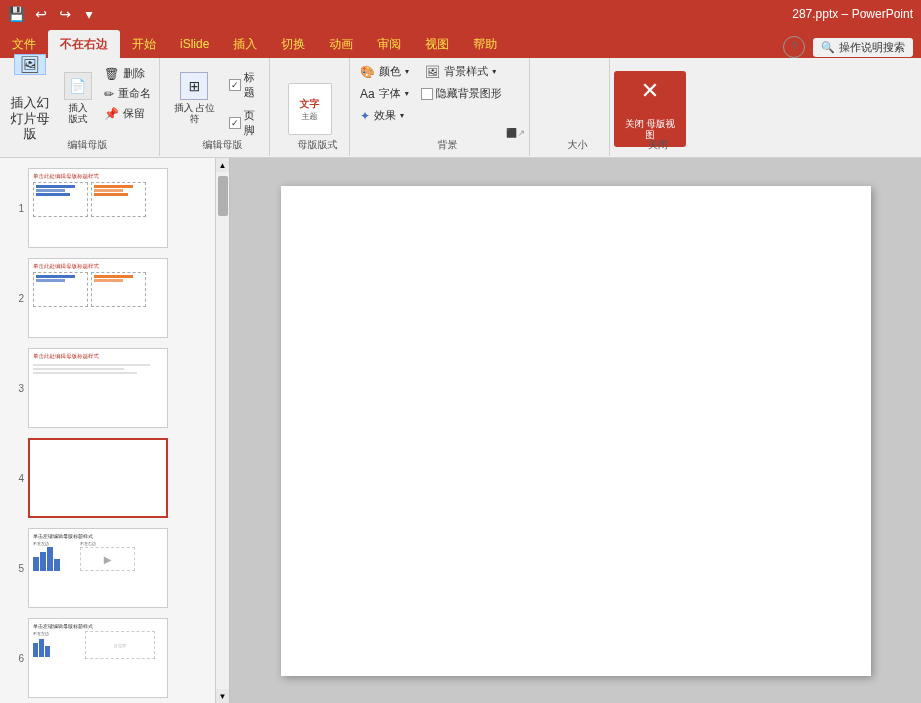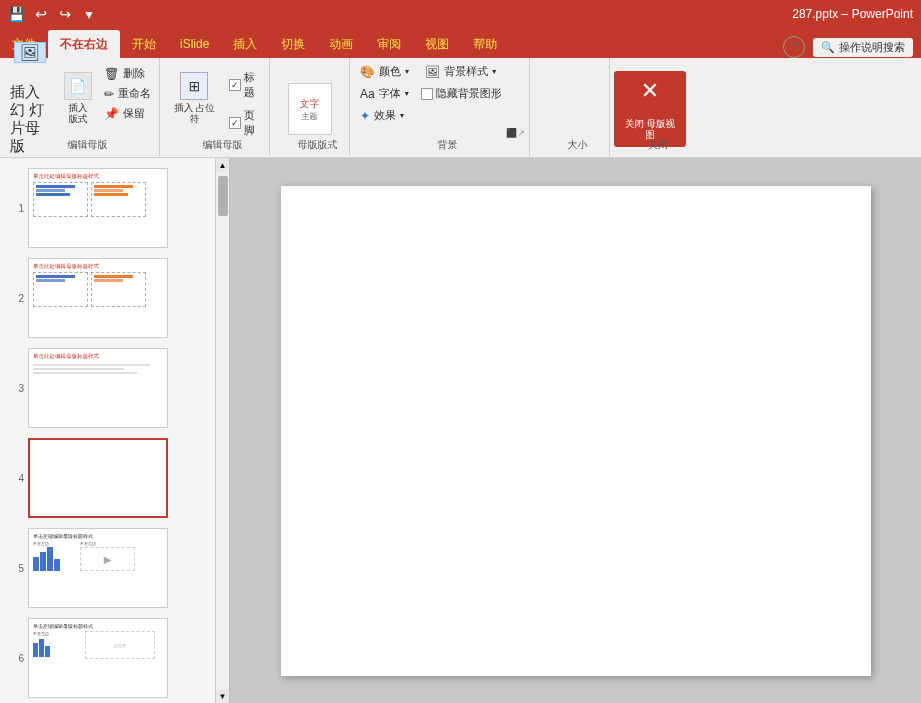--- a/index.html
+++ b/index.html
@@ -326,21 +326,21 @@
 </div>
 
 <div class="ribbon">
 
   <div class="ribbon-section" style="width:160px;">
     <div style="display:flex; flex-direction:column; height:100%; width:100%;">
       <div style="display:flex; flex:1; align-items:flex-start; padding:4px 4px 0; gap:2px;">
 
         <div class="ribbon-btn-large" style="height:72px; min-width:46px;">
           <div style="width:32px; height:28px; background:#cce5ff; border:1px solid #99c2ff; display:flex; align-items:center; justify-content:center; font-size:16px;">🖼</div>
-          <div style="font-size:15px; margin-top:20px; line-height:1.2; text-align:left;">插入幻
+          <div style="font-size:13px; margin-top:20px; line-height:1.2; text-align:center;">插入幻
 灯片母版</div>
         </div>
 
         <div class="ribbon-btn-large" style="height:72px; min-width:40px;">
           <div style="width:28px; height:28px; background:#e8e8e8; border:1px solid #ccc; display:flex; align-items:center; justify-content:center; font-size:14px;">📄</div>
           <div style="font-size:9.5px; margin-top:2px; line-height:1.2; text-align:center;">插入版式</div>
         </div>
 
         <div class="ribbon-small-group" style="margin-top:2px;">
           <div class="ribbon-small-btn">
@@ -381,21 +381,21 @@
         </div>
       </div>
       <div class="section-label">编辑母版</div>
     </div>
   </div>
 
   <div class="ribbon-section" style="width:80px;">
     <div style="display:flex; flex-direction:column; height:100%; width:100%; align-items:center;">
       <div style="flex:1; display:flex; align-items:center; justify-content:center; padding:4px 4px 0;">
         <div class="theme-btn">
-          <div style="font-size:10px; color:#c0392b; font-weight:normal;">文字</div>
+          <div style="font-size:10px; color:#c0392b; font-weight:bold;">文字</div>
           <div style="font-size:8px; color:#666;">主题</div>
         </div>
       </div>
       <div class="section-label">母版版式</div>
     </div>
   </div>
 
   <div class="ribbon-section" style="width:180px;">
     <div style="display:flex; flex-direction:column; height:100%; width:100%;">
       <div style="flex:1; display:flex; flex-direction:column; justify-content:flex-start; padding:4px 6px 0; gap:3px;">

